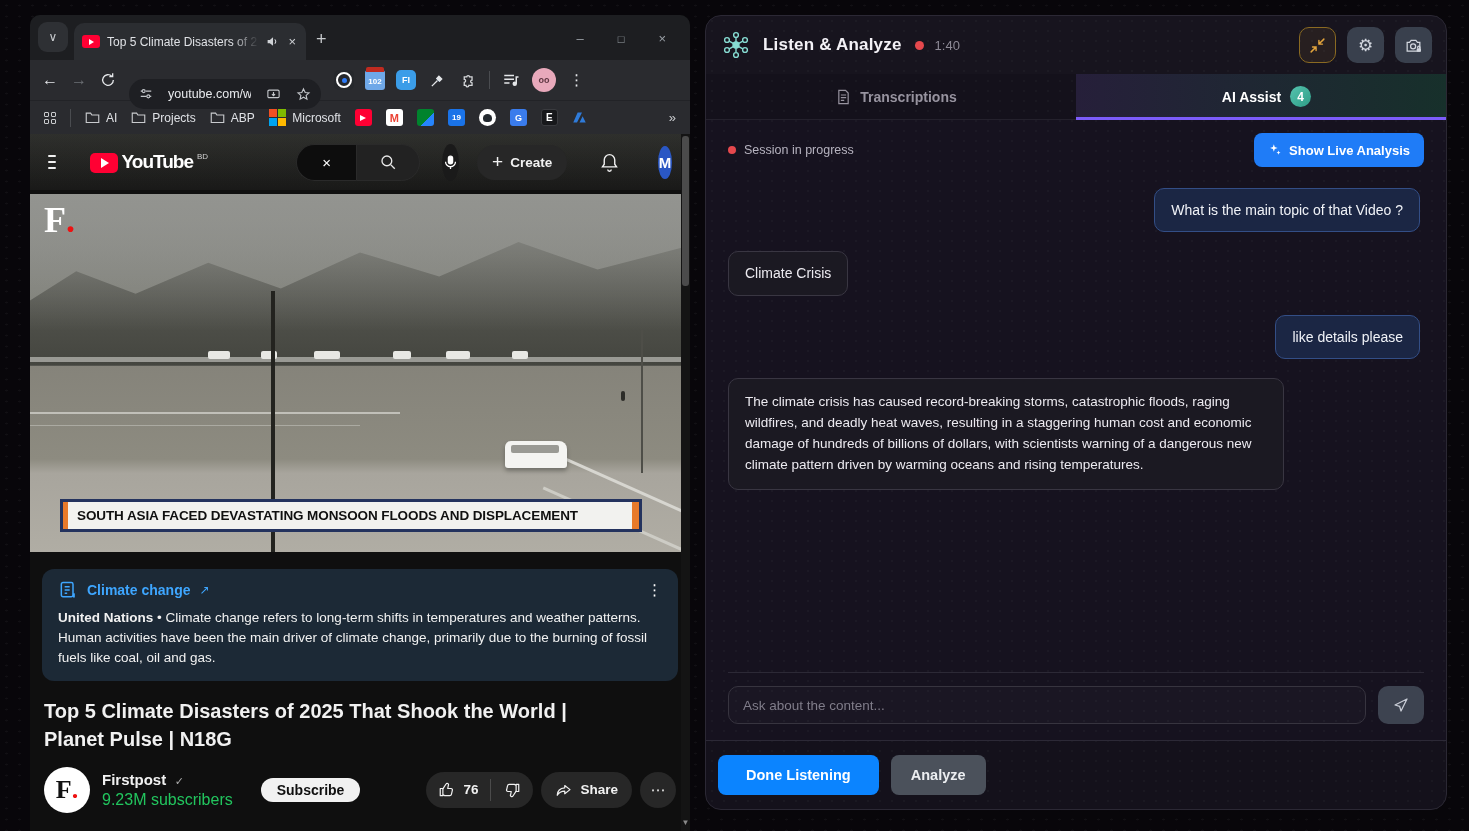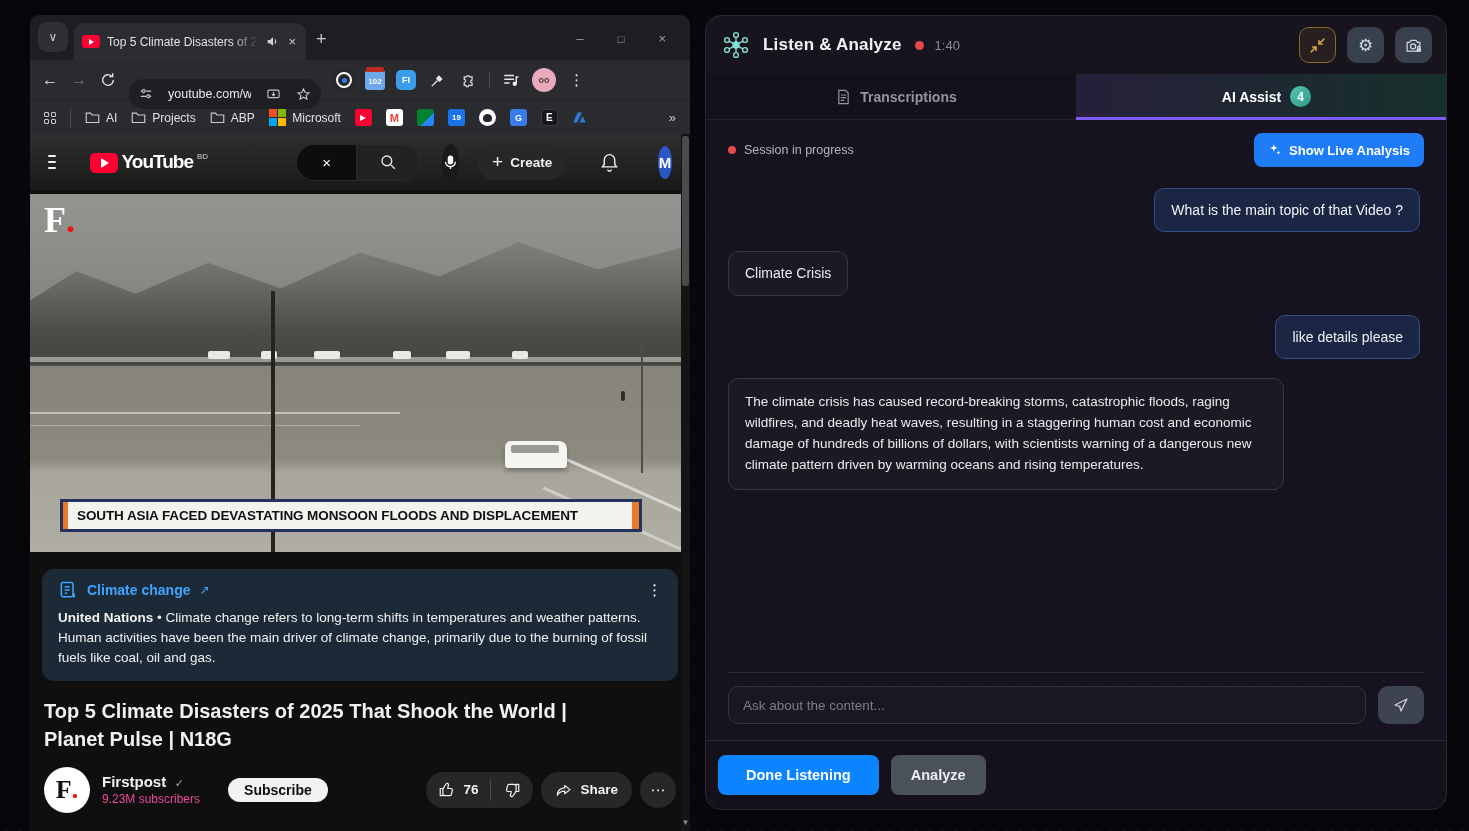--- a/index.html
+++ b/index.html
@@ -134,21 +134,21 @@
 
   .vtitle { padding:16px 14px 0; font-size:20px; font-weight:700; color:#f1f1f1; line-height:1.4; max-width:600px; }
 
   .channelrow { display:flex; align-items:center; gap:12px; padding:14px 14px 0; }
   .ch-avatar { width:46px; height:46px; border-radius:50%; background:#fff; color:#111;
     font-family:"Liberation Serif", serif; font-size:26px; font-weight:700; display:flex; align-items:center; justify-content:center; cursor:pointer; flex:none; }
   .ch-avatar b { color:#e11; }
   .ch-meta { line-height:1.25; }
   .ch-name { font-size:15px; font-weight:600; color:#f1f1f1; }
   .ch-check { font-size:11px; color:#aaa; margin-left:4px; }
-  .ch-subs { font-size:12px; color:#ec4899; }
+  .ch-subs { font-size:16px; color:#22c55e; }
   .subscribe { margin-left:16px; height:24px; border:none; border-radius:18px; background:#f1f1f1; color:#0f0f0f;
     font-size:14px; font-weight:600; padding:0 16px; cursor:pointer; }
   .actions { margin-left:auto; display:flex; align-items:center; gap:8px; }
   .likepill { height:36px; background:#272727; border-radius:18px; display:flex; align-items:center; }
   .likebtn { display:flex; align-items:center; gap:7px; padding:0 12px; color:#f1f1f1; font-size:13.5px; font-weight:600; cursor:pointer; }
   .likesep { width:1px; height:22px; background:#4b4b4b; }
   .dislikebtn { padding:0 12px; cursor:pointer; }
   .sharepill { height:36px; background:#272727; border-radius:18px; display:flex; align-items:center; gap:7px;
     padding:0 14px; color:#f1f1f1; font-size:13.5px; font-weight:600; cursor:pointer; }
   .morebtn { width:36px; height:36px; border-radius:50%; background:#272727; color:#f1f1f1;

